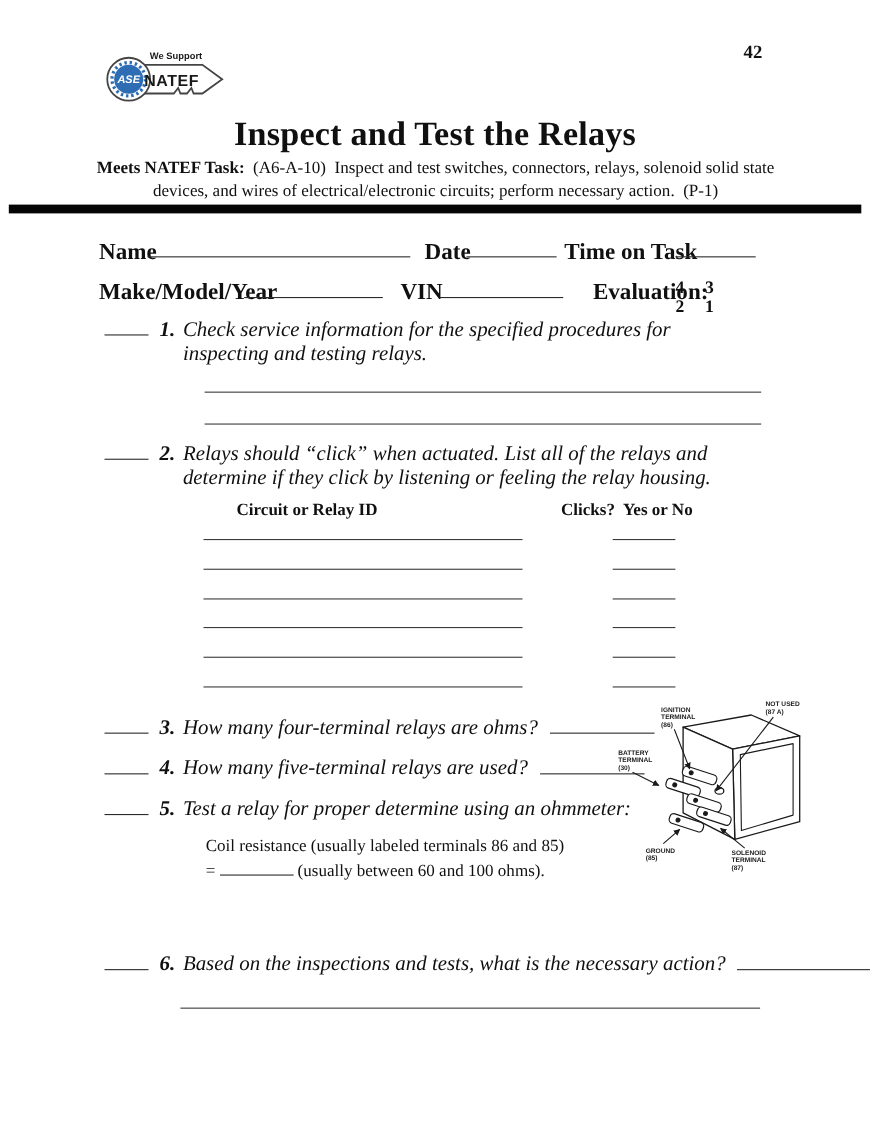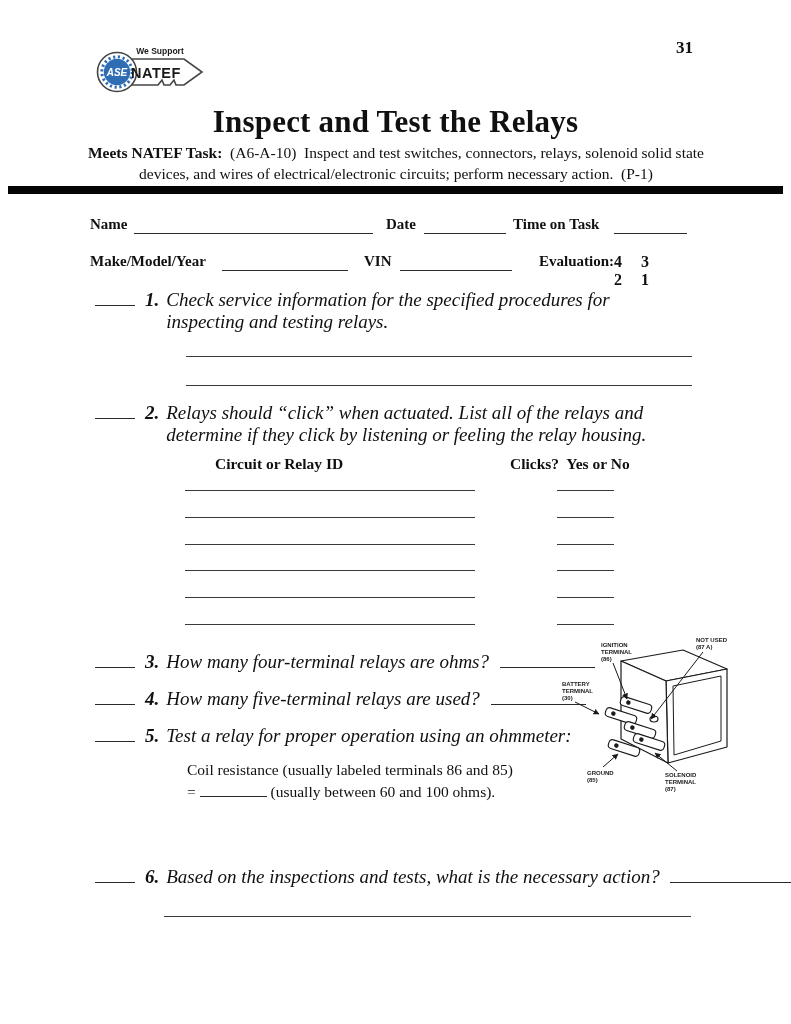--- a/index.html
+++ b/index.html
@@ -8,21 +8,21 @@
     font-family:"Liberation Serif", serif;color:#101010;overflow:hidden;
   }
   .abs{position:absolute;}
   
   .page-num{left:676px;top:38px;font-size:17px;font-weight:bold;}
   .doc-title{left:0;top:104px;width:791px;text-align:center;font-size:31px;font-weight:bold;letter-spacing:.2px;}
   .task-line{left:85px;top:142px;width:622px;text-align:center;font-size:15.5px;line-height:21px;white-space:pre-wrap;}
   .task-line b{font-weight:bold;}
   .thick-rule{left:8px;top:186px;width:775px;height:8px;background:#050505;}
   
-  .flabel{font-weight:bold;font-size:15px;}
+  .flabel{font-weight:bold;font-size:21px;}
   .blank{display:inline-block;border-bottom:1.5px solid #2b2b2b;height:2px;vertical-align:baseline;}
   
   .item{font-size:19px;font-style:italic;}
   .item .lead-blank{display:inline-block;width:40px;border-bottom:1.5px solid #2b2b2b;height:2px;margin-right:10px;}
   .item .num{font-weight:bold;margin-right:7px;}
   .item .itext{display:inline-block;vertical-align:top;}
   .wline{border-top:1.4px solid #3a3a3a;height:0;}
   .th{font-weight:bold;font-size:15.5px;white-space:pre;}
   .relay-row{position:absolute;left:185px;height:0;}
   .relay-row .long{position:absolute;left:0;top:0;width:290px;border-top:1.4px solid #3a3a3a;}
@@ -43,21 +43,21 @@
     <circle cx="21" cy="30" r="19.5" fill="#ffffff" stroke="#444444" stroke-width="1.6"></circle>
 
     <circle cx="21" cy="30" r="15.2" fill="none" stroke="#2e6db4" stroke-width="3" stroke-dasharray="2.2,2.6"></circle>
     <circle cx="21" cy="30" r="13.2" fill="#2e6db4"></circle>
     <text x="21" y="33.5" text-anchor="middle" font-size="10" font-style="italic" font-weight="bold" fill="#ffffff">ASE</text>
 
     <text x="64" y="12" text-anchor="middle" font-size="8.5" font-weight="bold" fill="#1a1a1a">We Support</text>
     <text x="60" y="36" text-anchor="middle" font-size="14.5" font-weight="bold" letter-spacing="0.5" fill="#1a1a1a">NATEF</text>
   </svg>
 
-  <div class="abs page-num">31</div>
+  <div class="abs page-num">42</div>
 
   <div class="abs doc-title">Inspect and Test the Relays</div>
   <div class="abs task-line"><b>Meets NATEF Task:</b><span>  (A6-A-10)  Inspect and test switches, connectors, relays, solenoid solid state devices, and wires of electrical/electronic circuits; perform necessary action.  (P-1)</span></div>
   <div class="abs thick-rule"></div>
 
   <div class="abs" style="left:0;top:216px;width:791px;height:20px">
     <span class="abs flabel" style="left:90px">Name</span>
     <span class="abs blank" style="left:134px;top:15px;width:239px"></span>
     <span class="abs flabel" style="left:386px">Date</span>
     <span class="abs blank" style="left:424px;top:15px;width:82px"></span>
@@ -116,21 +116,21 @@
 
   <div class="abs item" style="left:95px;top:651px">
     <span class="lead-blank"></span><span class="num">3.</span><span>How many four-terminal relays are ohms?</span>
     <span class="blank" style="width:95px;margin-left:6px"></span>
   </div>
   <div class="abs item" style="left:95px;top:688px">
     <span class="lead-blank"></span><span class="num">4.</span><span>How many five-terminal relays are used?</span>
     <span class="blank" style="width:95px;margin-left:6px"></span>
   </div>
   <div class="abs item" style="left:95px;top:725px">
-    <span class="lead-blank"></span><span class="num">5.</span><span>Test a relay for proper operation using an ohmmeter:</span>
+    <span class="lead-blank"></span><span class="num">5.</span><span>Test a relay for proper determine using an ohmmeter:</span>
   </div>
 
   <div class="abs sub" style="left:187px;top:759px;width:420px">
     <div>Coil resistance (usually labeled terminals 86 and 85)</div>
     <div><span>=</span> <span class="blank" style="width:67px"></span> <span>(usually between 60 and 100 ohms).</span></div>
   </div>
 
   <div class="abs item" style="left:95px;top:866px;white-space:nowrap">
     <span class="lead-blank"></span><span class="num">6.</span><span>Based on the inspections and tests, what is the necessary action?</span>
     <span class="blank" style="width:128px;margin-left:6px"></span>

